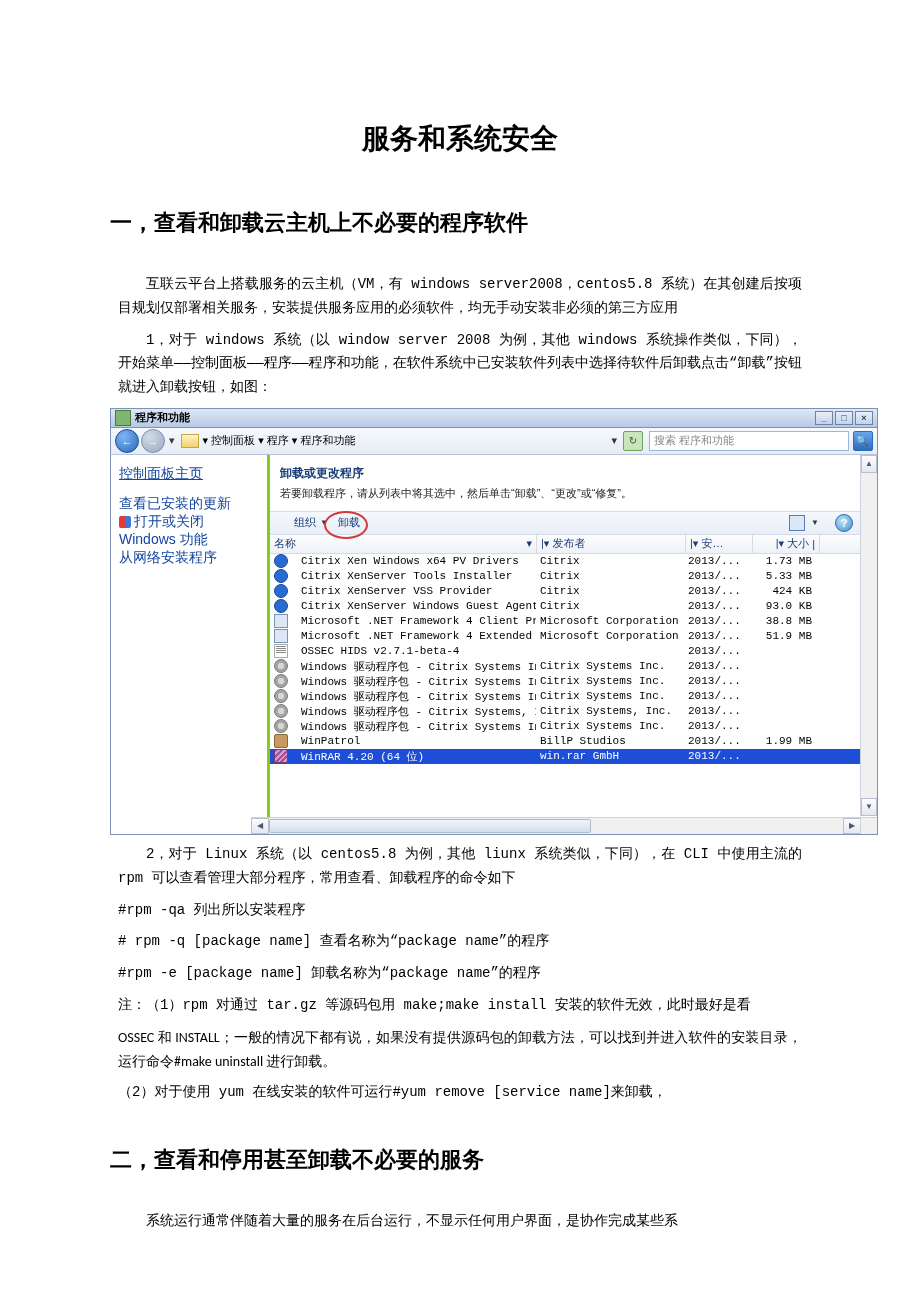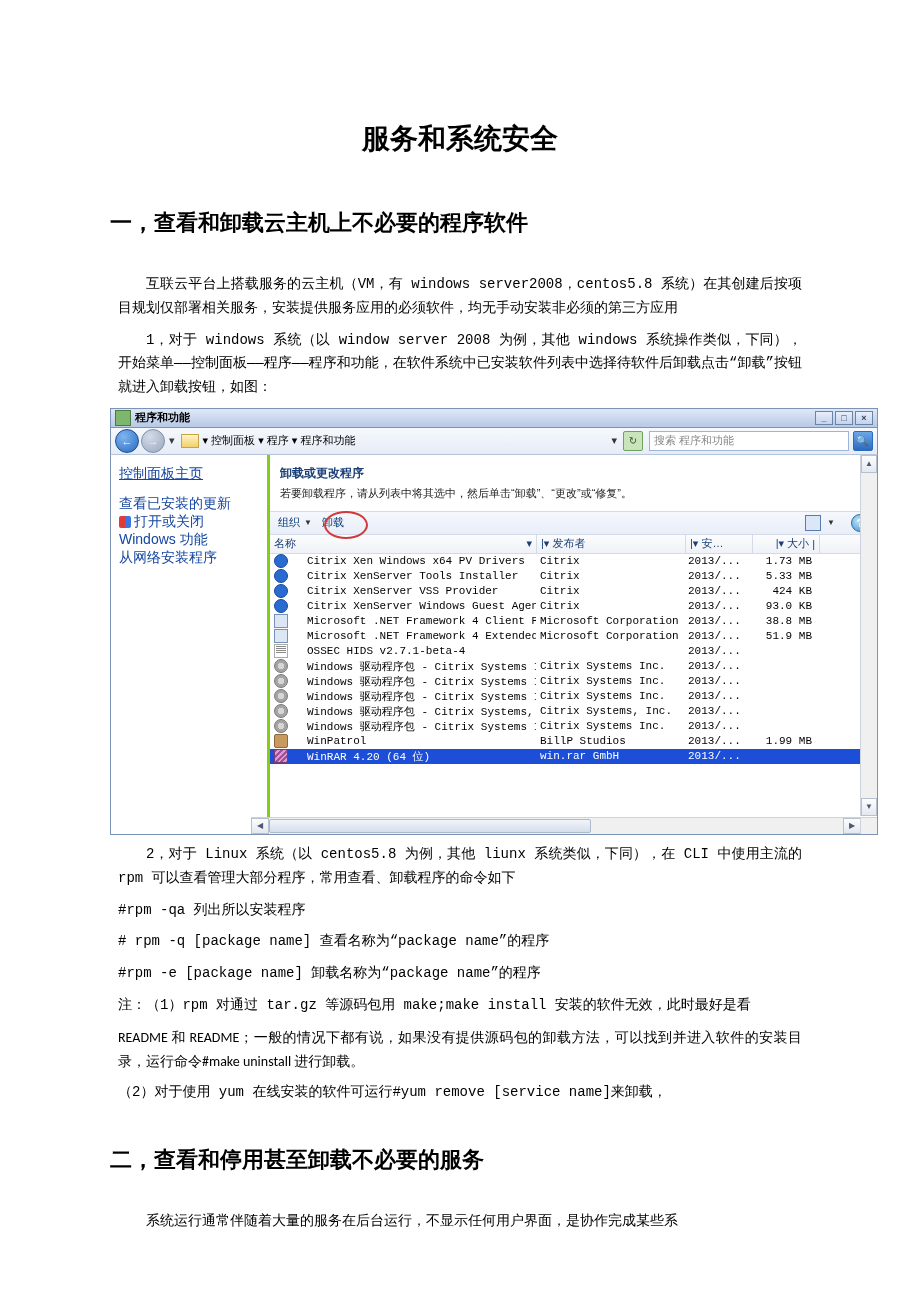--- a/index.html
+++ b/index.html
@@ -117,21 +117,21 @@
     display:inline-block;width:12px;height:12px;
     background: linear-gradient(90deg,#e03a3a 50%,#3a78e0 50%);
     border-radius:2px;margin-right:3px;vertical-align:-2px;
   }
   .scr-right { flex:1; padding: 8px 0 0 0; position:relative;}
   .scr-right .hdr1 { font-size:12px; font-weight:bold; color:#1a3f78; padding:2px 10px;}
   .scr-right .hdr2 { font-size:11px; color:#222; padding:2px 10px 10px 10px;}
   .toolbar {
     background: linear-gradient(#f5f8fd,#e8eef8);
     border-top:1px solid #d4dbe8;border-bottom:1px solid #d4dbe8;
-    height:22px; display:flex; align-items:center; padding:0 8px; font-size:11px;
+    height:22px; display:flex; align-items:center; padding:0 24px; font-size:11px;
     color:#093a78;
     position:relative;
   }
   .toolbar .org { margin-right:4px; }
   .toolbar .tdrop { color:#333; font-size:8px; margin-right:10px;}
   .toolbar .uninst { color:#093a78; }
   .toolbar .circ {
     position:absolute; left:54px; top:-1px; width:40px;height:24px;border:2px solid #d23a3a;border-radius:50%;
     pointer-events:none;
   }
@@ -144,21 +144,21 @@
   .thead {
     display:flex; background:linear-gradient(#fdfdfe,#eef1f6); border-bottom:1px solid #d4dbe8;
     font-size:11px; color:#1a3f78; height:18px; align-items:center;
   }
   .thead > div { padding:0 4px; border-right:1px solid #d4dbe8; height:100%; display:flex;align-items:center;}
   .c-name{width:258px;justify-content:space-between;} .c-pub{width:140px;} .c-inst{width:58px;} .c-size{width:58px;border-right:none;justify-content:flex-end;padding-right:6px;}
   .rows { font-family: "Courier New","SimSun", monospace; font-size:11px;}
   .row { display:flex; height:15px; align-items:center;}
   .row.sel { background:#1d4ed8; color:#fff;}
   .row > div { padding:0 4px; white-space:nowrap; overflow:hidden;}
-  .row .rn{width:258px; display:flex;align-items:center;gap:19px;}
+  .row .rn{width:258px; display:flex;align-items:center;gap:13px;}
   .row .rp{width:140px;}
   .row .ri{width:58px;}
   .row .rs{width:58px;text-align:right;padding-right:6px;}
   .ico{width:12px;height:12px;display:inline-block;flex-shrink:0;}
   .ico.blue{background:#2a6bd1;border-radius:50%;border:1px solid #174a9b;}
   .ico.net{background:#dce6f4;border:1px solid #7893b9;}
   .ico.txt{background:#fff;border:1px solid #aaa; position:relative;}
   .ico.txt:before{content:""; position:absolute; top:1px;left:1px;right:1px;height:1px;background:#888;box-shadow:0 2px 0 #888,0 4px 0 #888,0 6px 0 #888;}
   .ico.gear{background:radial-gradient(circle,#d6d6d6 40%,#a5a5a5 41%);border-radius:50%;border:1px solid #777;}
   .ico.dog{background:#c89a5f;border:1px solid #8b6a3d;border-radius:2px;}
@@ -383,18 +383,18 @@
       </div>
       <div class="scr-corner"></div>
     </div>
   </div>
 
   <p class="body indent mono-mix">2，对于 Linux 系统（以 centos5.8 为例，其他 liunx 系统类似，下同），在 CLI 中使用主流的 rpm 可以查看管理大部分程序，常用查看、卸载程序的命令如下</p>
   <p class="body noindent mono-mix">#rpm -qa        列出所以安装程序</p>
   <p class="body noindent mono-mix"># rpm -q [package name]      查看名称为“package name”的程序</p>
   <p class="body noindent mono-mix">#rpm -e [package name]      卸载名称为“package name”的程序</p>
   <p class="body noindent mono-mix">注：（1）rpm 对通过 tar.gz 等源码包用 make;make install 安装的软件无效，此时最好是看</p>
-  <p class="body noindent sansserif">README 和 README；一般的情况下都有说，如果没有提供源码包的卸载方法，可以找到并进入软件的安装目录，运行命令#make uninstall 进行卸载。</p>
+  <p class="body noindent sansserif">OSSEC 和 INSTALL；一般的情况下都有说，如果没有提供源码包的卸载方法，可以找到并进入软件的安装目录，运行命令#make uninstall 进行卸载。</p>
   <p class="body noindent mono-mix">（2）对于使用 yum 在线安装的软件可运行#yum remove [service name]来卸载，</p>
 
   <h2 class="section-title" style="margin-top:40px;">二，查看和停用甚至卸载不必要的服务</h2>
   <p class="body indent mono-mix">系统运行通常伴随着大量的服务在后台运行，不显示任何用户界面，是协作完成某些系</p>
 </div>
 
 </body></html>

